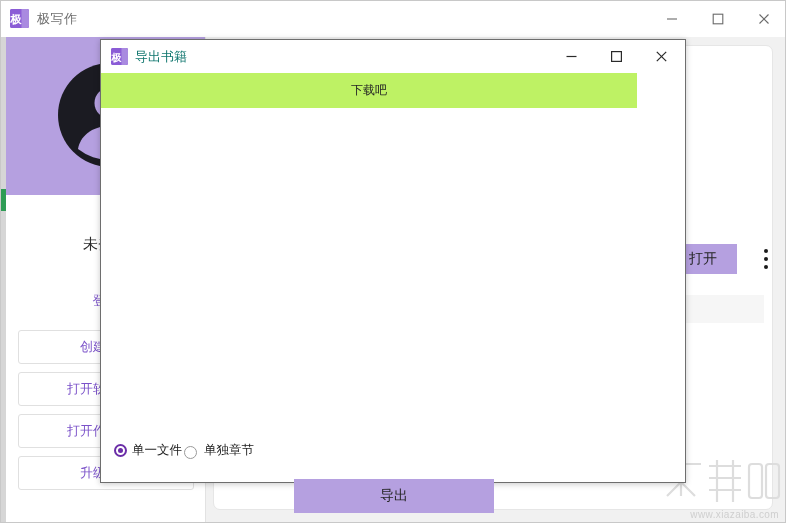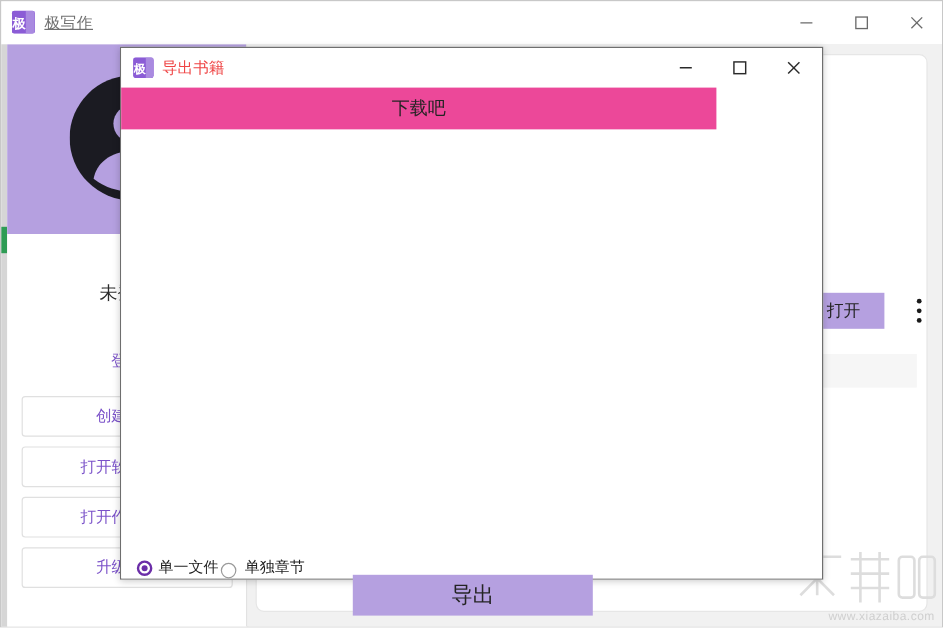--- a/index.html
+++ b/index.html
@@ -48,21 +48,20 @@
     text-align: center;
     font-weight: bold;
     overflow: hidden;
   }
   #main-title-text {
     position: absolute;
     left: 36px; top: 9px;
     font-size: 13px;
     color: #707070;
     letter-spacing: .5px;
-    text-decoration: underline;
   }
   .wc-btn {
     position: absolute;
     top: 0;
     width: 46px;
     height: 36px;
     display: flex;
     align-items: center;
     justify-content: center;
     color: #5a5a5a;
@@ -258,64 +257,63 @@
     font-size: 10px;
     line-height: 17px;
     text-align: center;
     font-weight: bold;
     overflow: hidden;
   }
   #dlg-title-text {
     position: absolute;
     left: 34px; top: 8px;
     font-size: 13px;
-    color: #ef4444;
+    color: #0f766e;
   }
   .dlg-wc-btn {
     position: absolute;
     top: 0;
     width: 45px;
     height: 32px;
     display: flex;
     align-items: center;
     justify-content: center;
     color: #2a2a2a;
   }
   #dlg-min { right: 91px; }
   #dlg-max { right: 46px; }
   #dlg-close { right: 1px; }
 
   #dlg-banner {
     position: absolute;
     left: 0; top: 33px;
-    width: 496px;
+    width: 536px;
     height: 35px;
-    background: #ec4899;
-    display: flex;
-    align-items: center;
-    justify-content: center;
-    font-size: 15px;
+    background: #bef264;
+    display: flex;
+    align-items: center;
+    justify-content: center;
+    font-size: 12px;
     color: #242424;
   }
 
   #dlg-content {
     position: absolute;
     left: 0; top: 68px;
     width: 584px;
     height: 374px;
     background: #ffffff;
   }
 
   #radio-group {
     position: absolute;
     left: 13px; top: 334px;
     display: flex;
     align-items: center;
     gap: 0px;
-    margin-top: 23px;
   }
   .radio-item {
     display: flex;
     align-items: center;
     font-size: 12.5px;
     color: #1c1c1c;
   }
   .radio-mark {
     width: 13px; height: 13px;
     border-radius: 50%;
@@ -343,21 +341,21 @@
 
   #export-button {
     position: absolute;
     left: 193px; top: 371px;
     width: 200px;
     height: 34px;
     background: #b5a0e0;
     display: flex;
     align-items: center;
     justify-content: center;
-    font-size: 18px;
+    font-size: 14px;
     color: #242424;
     border: none;
   }
 </style>
 </head>
 <body>
 
 <div id="main-window">
 
   <div id="main-titlebar">

